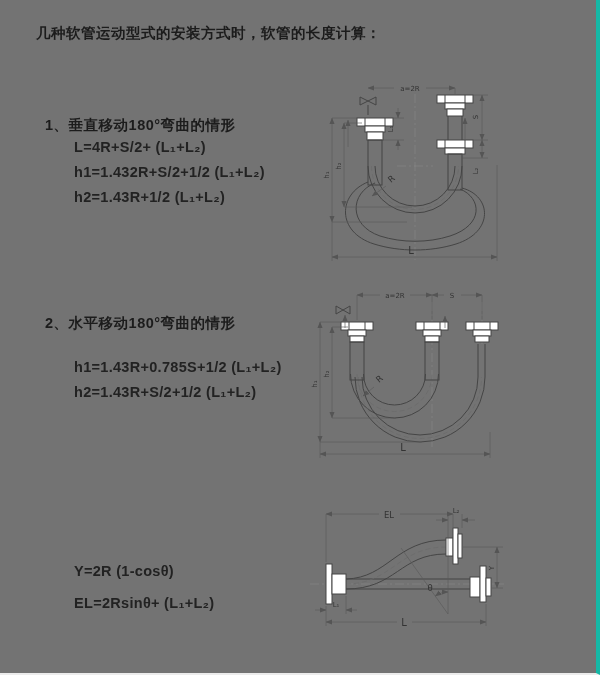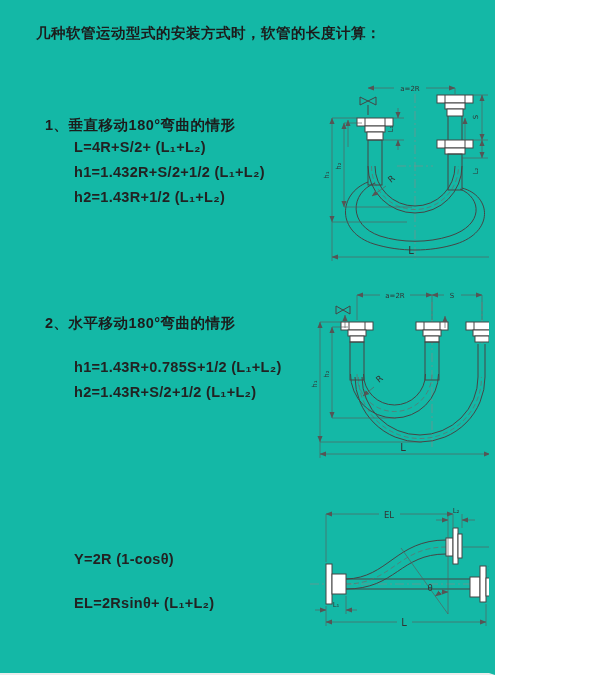--- a/index.html
+++ b/index.html
@@ -1,19 +1,19 @@
 <!DOCTYPE html>
 <html><head>
 <meta charset="utf-8">
 <style>
   html,body{margin:0;padding:0;background:#ffffff;}
   .page{
-    position:relative;width:495px;height:675px;background:#14b8a6;
+    position:relative;width:600px;height:675px;background:#737373;
     font-family:"Liberation Sans","DejaVu Sans",sans-serif;color:#1c1c1c;
-    border-right:6px solid #14b8a6;border-bottom:2px solid #ececec;
+    border-right:4px solid #14b8a6;border-bottom:2px solid #ececec;
     overflow:hidden;box-sizing:border-box;
   }
   .txt{position:absolute;white-space:nowrap;}
   .title{font-size:14.5px;font-weight:700;letter-spacing:0.5px;}
   .hd{font-size:14.5px;font-weight:700;letter-spacing:0.5px;margin-top:9px;}
   .fm{font-size:14.5px;font-weight:700;letter-spacing:0.3px;color:#222;}
   svg.diag{position:absolute;}
   svg .ln{stroke:#454545;stroke-width:1;fill:none;}
   svg .lnf{stroke:#454545;stroke-width:1;fill:#ffffff;}
   svg .dim{stroke:#5a5a5a;stroke-width:0.65;fill:none;}
@@ -33,21 +33,21 @@
 
   <div class="txt hd" style="left:45px;top:107px">1、垂直移动180°弯曲的情形</div>
   <div class="txt fm" style="left:74px;top:139px">L=4R+S/2+ (L₁+L₂)</div>
   <div class="txt fm" style="left:74px;top:164px">h1=1.432R+S/2+1/2 (L₁+L₂)</div>
   <div class="txt fm" style="left:74px;top:189px">h2=1.43R+1/2 (L₁+L₂)</div>
 
   <div class="txt hd" style="left:45px;top:305px">2、水平移动180°弯曲的情形</div>
   <div class="txt fm" style="left:74px;top:359px">h1=1.43R+0.785S+1/2 (L₁+L₂)</div>
   <div class="txt fm" style="left:74px;top:384px">h2=1.43R+S/2+1/2 (L₁+L₂)</div>
 
-  <div class="txt fm" style="left:74px;top:551px">Y=2R (1-cosθ)</div>
+  <div class="txt fm" style="left:74px;top:563px">Y=2R (1-cosθ)</div>
   <div class="txt fm" style="left:74px;top:595px">EL=2Rsinθ+ (L₁+L₂)</div>
 
   <svg class="diag" style="left:312px;top:70px" width="268" height="198" viewBox="0 0 268 198">
     <defs>
       <marker id="ar1" viewBox="0 0 10 10" refX="9.5" refY="5" markerWidth="6.5" markerHeight="6.5" markerUnits="userSpaceOnUse" orient="auto-start-reverse">
         <path d="M0,1 L10,5 L0,9 z" fill="#555"></path>
       </marker>
       <pattern id="hb1" width="4" height="4" patternUnits="userSpaceOnUse">
         <path d="M0,4 l4,-4 M0,0 l4,4" stroke="#8a8a8a" stroke-width="0.5"></path>
       </pattern>

